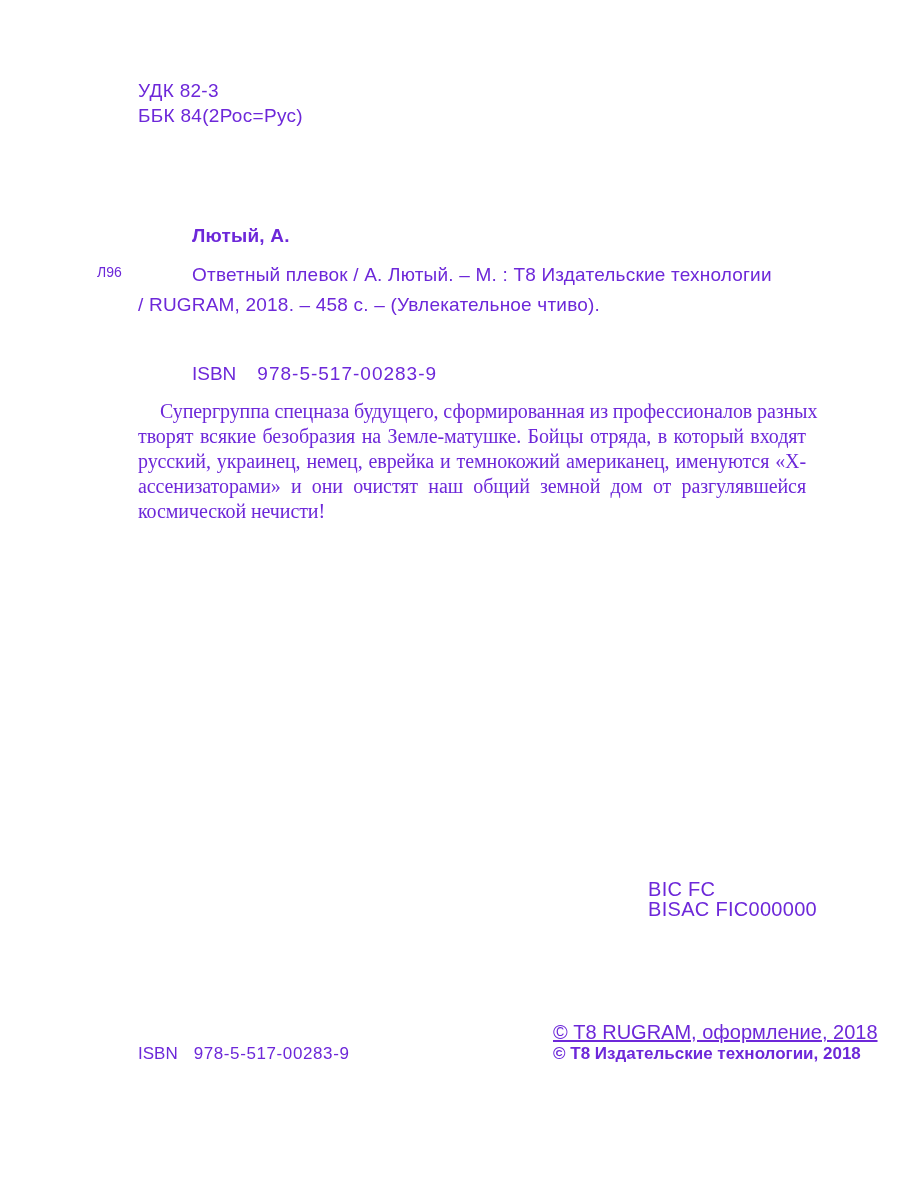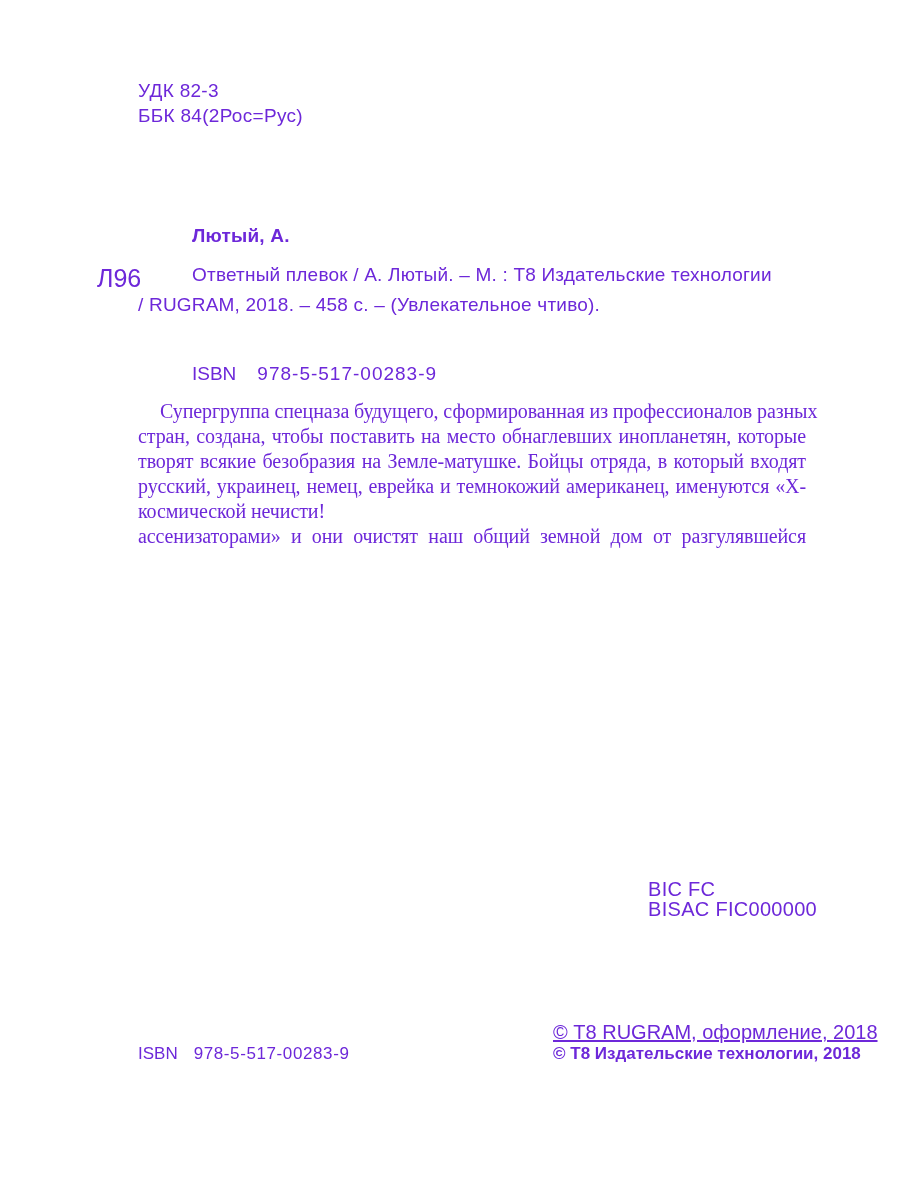--- a/index.html
+++ b/index.html
@@ -31,21 +31,21 @@
     top: 225px;
     font-size: 19px;
     font-weight: bold;
     letter-spacing: 0.2px;
     text-align: center;
   }
 
   .catalog-code {
     left: 97px;
     top: 264px;
-    font-size: 25px;
+    font-size: 14px;
   }
   .bib-line1 {
     left: 192px;
     top: 264px;
     font-size: 19px;
     letter-spacing: 0.2px;
     white-space: nowrap;
   }
   .bib-line2 {
     left: 138px;
@@ -137,25 +137,24 @@
   <div class="abs catalog-code">Л96</div>
   <div class="abs bib-line1">Ответный плевок / А. Лютый. – М. : Т8 Издательские технологии</div>
   <div class="abs bib-line2">/ RUGRAM, 2018. – 458 с. – (Увлекательное чтиво).</div>
 
   <div class="abs isbn-mid">
     <span class="isbn-label">ISBN</span><span class="isbn-value">978-5-517-00283-9</span>
   </div>
 
   <div class="abs annotation">
     <div class="ann-line first">Супергруппа спецназа будущего, сформированная из профессионалов разных</div>
-    <div class="ann-line">стран, создана, чтобы поставить на место обнаглевших инопланетян, которые</div>
     <div class="ann-line">творят всякие безобразия на Земле-матушке. Бойцы отряда, в который входят</div>
     <div class="ann-line">русский, украинец, немец, еврейка и темнокожий американец, именуются «Х-</div>
+    <div class="ann-line">ассенизаторами» и они очистят наш общий земной дом от разгулявшейся</div>
     <div class="ann-line last">космической нечисти!</div>
-    <div class="ann-line">ассенизаторами» и они очистят наш общий земной дом от разгулявшейся</div>
   </div>
 
   <div class="abs bic-block">
     <div>BIC FC</div>
     <div>BISAC FIC000000</div>
   </div>
 
   <div class="abs copyright-1">© Т8 RUGRAM, оформление, 2018</div>
 
   <div class="abs isbn-bottom">

